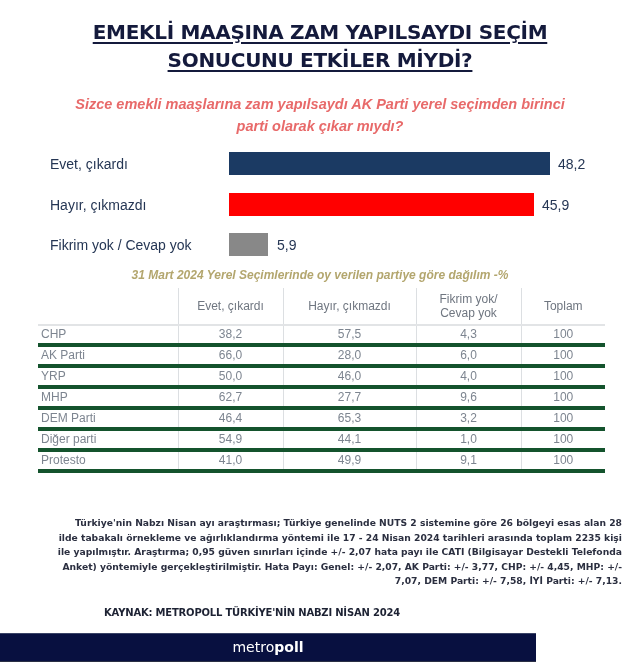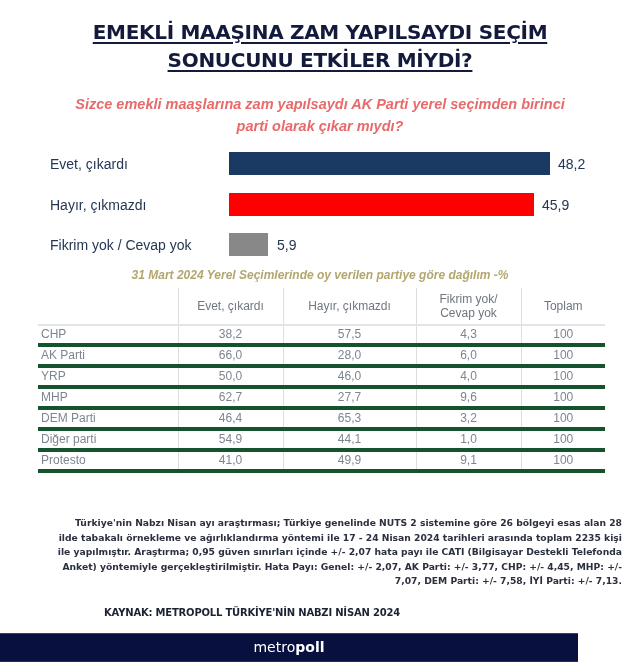--- a/index.html
+++ b/index.html
@@ -34,21 +34,21 @@
   table.dist tr.avg td { font-weight: bold; color: #1e2d52; font-size: 12.5px; }
   .note {
     position: absolute; left: 30px; top: 516px; width: 580px; text-align: right;
     font-family: "DejaVu Sans", sans-serif; font-weight: bold; font-size: 9.2px; line-height: 14.5px; color: #2b2f40; margin-left: 12px;
   }
   .source {
     position: absolute; left: 0; top: 607px; width: 504px; text-align: center;
     font-family: "DejaVu Sans", sans-serif; font-weight: bold; font-size: 10px; color: #1d2233; letter-spacing: -0.2px;
   }
   .footer {
-    position: absolute; left: 0; top: 633px; width: 578px; height: 27px; background: #081040;
+    position: absolute; left: 0; top: 633px; width: 536px; height: 27px; background: #081040;
     border-top: 1px solid #3a4366; border-bottom: 1px solid #2a2f44;
     text-align: center; color: #ffffff; font-family: "DejaVu Sans", sans-serif; font-size: 14px; line-height: 26px;
   }
   .footer b { font-weight: bold; }
 </style>
 </head>
 <body>
 
 <div class="title">
   <span>EMEKLİ MAAŞINA ZAM YAPILSAYDI SEÇİM</span><br>

